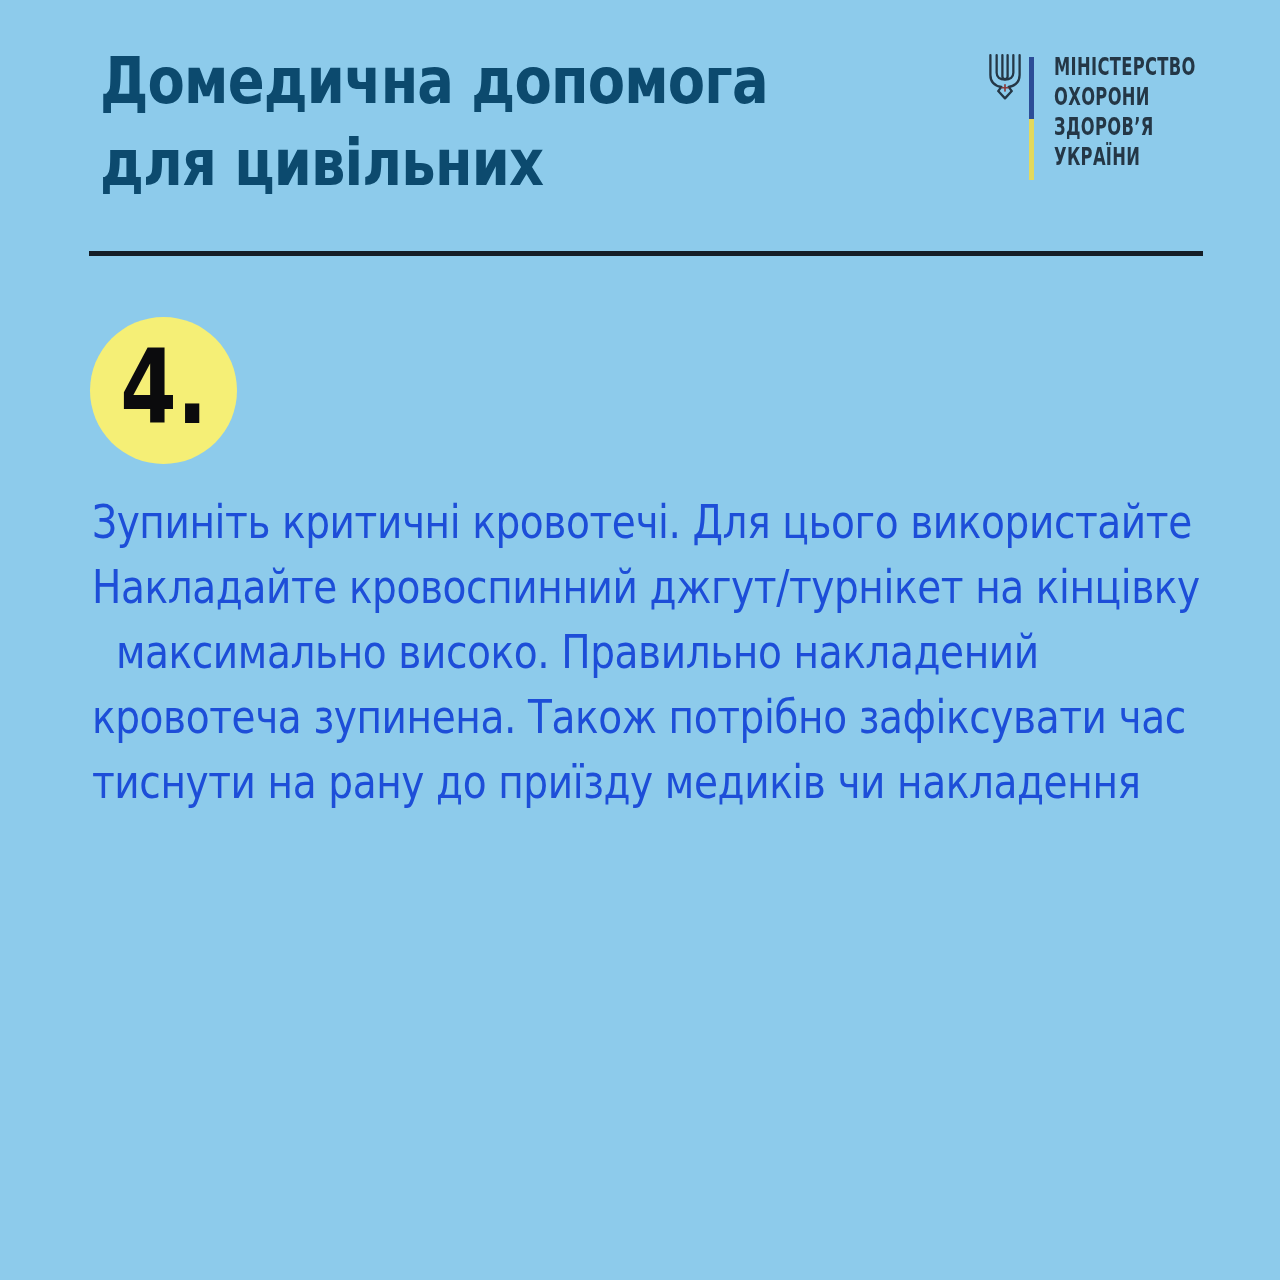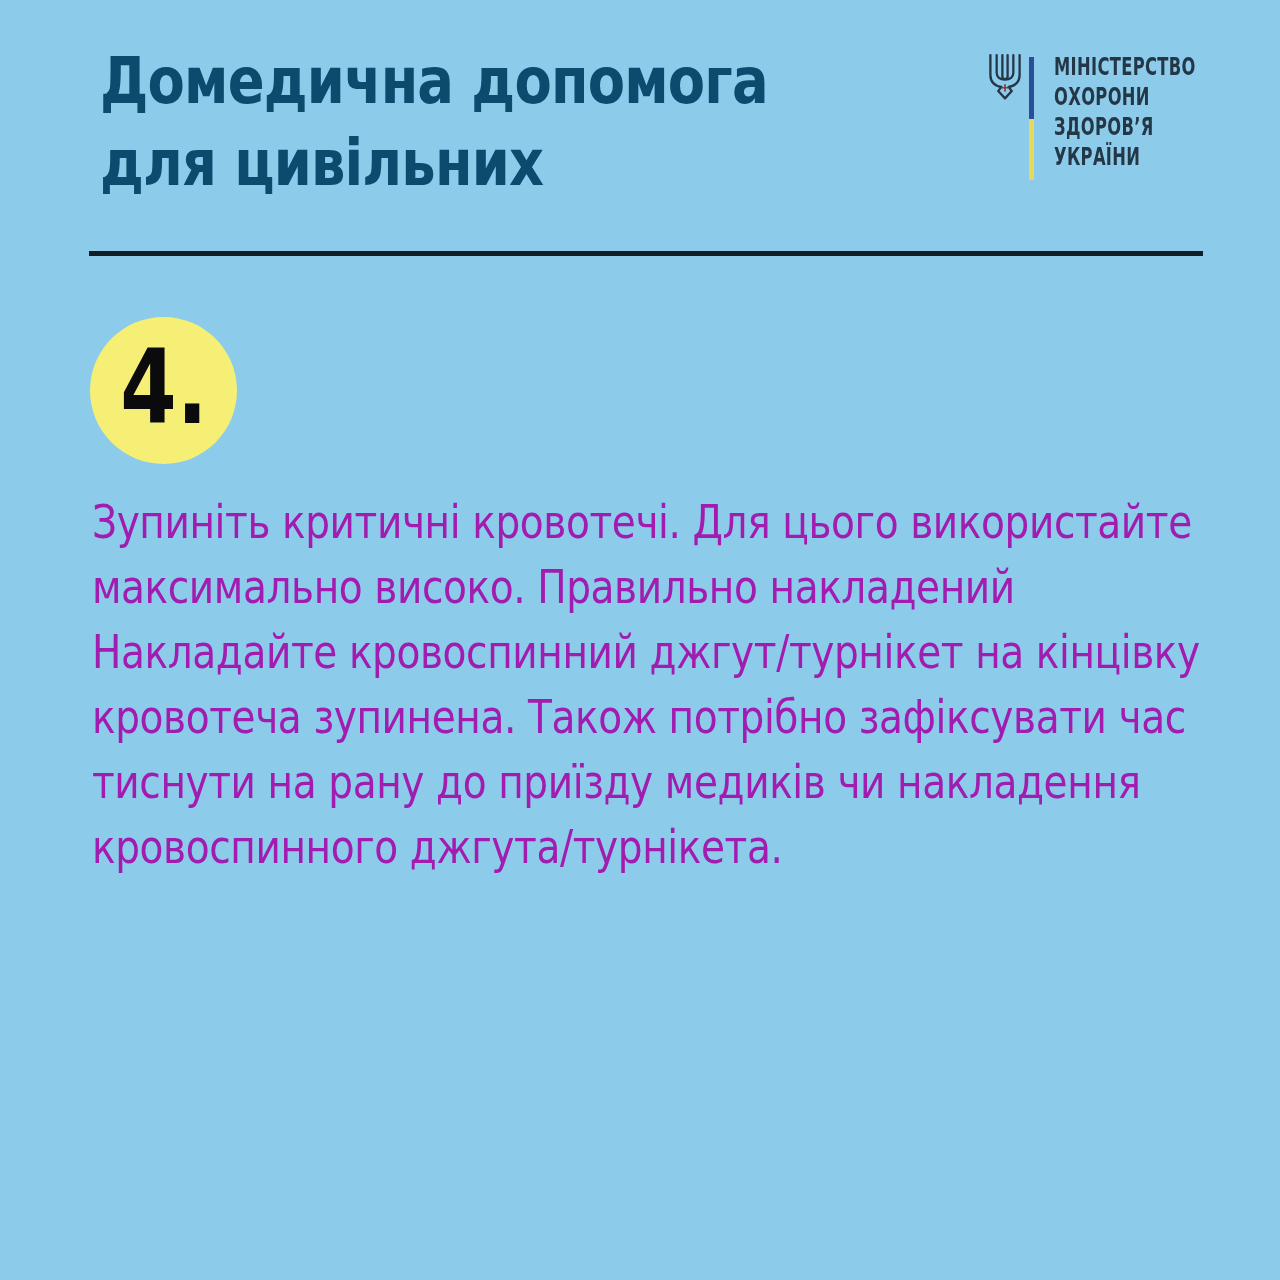--- a/index.html
+++ b/index.html
@@ -99,23 +99,24 @@
     transform: scaleX(0.78);
     padding-bottom: 8px;
   }
 
   
   .bodytext {
     position: absolute;
     left: 92px;
     top: 490px;
     width: 1110px;
-    color: #a21caf;
+    color: #1d4ed8;
     font-size: 46px;
     line-height: 65px;
+    text-align: right;
   }
   .bodytext .line { height: 65px; }
   .bodytext .cond { transform: scaleX(0.85); letter-spacing: -0.5px; }
 </style>
 </head>
 <body>
 
 <div class="canvas">
 
   <div class="title">
@@ -147,20 +148,19 @@
   </div>
 
   <div class="divider"></div>
 
   <div class="badge">
     <span class="badge-number">4.</span>
   </div>
 
   <div class="bodytext">
     <div class="line"><span class="cond">Зупиніть критичні кровотечі. Для цього використайте</span></div>
+    <div class="line"><span class="cond">Накладайте кровоспинний джгут/турнікет на кінцівку</span></div>
     <div class="line"><span class="cond">максимально високо. Правильно накладений</span></div>
-    <div class="line"><span class="cond">Накладайте кровоспинний джгут/турнікет на кінцівку</span></div>
     <div class="line"><span class="cond">кровотеча зупинена. Також потрібно зафіксувати час</span></div>
     <div class="line"><span class="cond">тиснути на рану до приїзду медиків чи накладення</span></div>
-    <div class="line"><span class="cond">кровоспинного джгута/турнікета.</span></div>
   </div>
 
 </div>
 
 </body></html>

